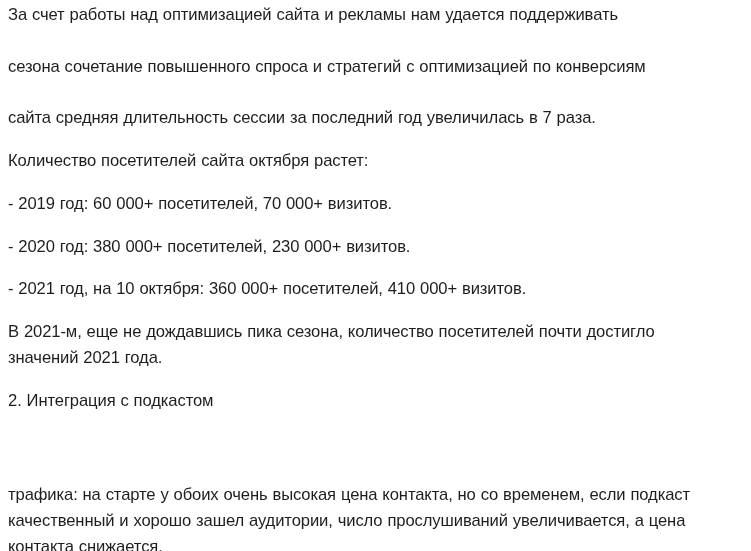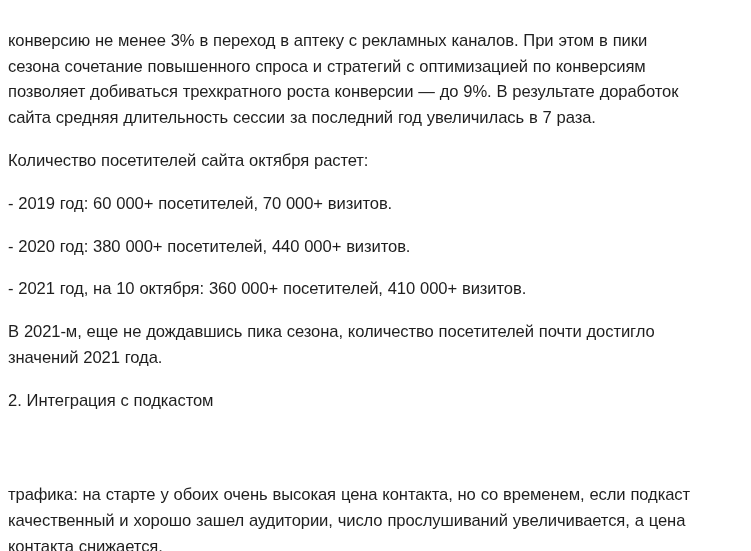--- a/index.html
+++ b/index.html
@@ -28,34 +28,34 @@
     }
     .article p.list-line {
       margin-bottom: 17px;
     }
   </style>
 </head>
 <body>
 
 <div class="article">
   <p>
+    <span>За счет работы над оптимизацией сайта и рекламы нам удается поддерживать</span><br>
     <br>
-    <span>конверсию не менее 3% в переход в аптеку с рекламных каналов. При этом в пики</span><br>
     <span>сезона сочетание повышенного спроса и стратегий с оптимизацией по конверсиям</span><br>
-    <span>позволяет добиваться трехкратного роста конверсии — до 9%. В результате доработок</span><br>
+    <br>
     <span>сайта средняя длительность сессии за последний год увеличилась в 7 раза.</span>
   </p>
   <p>
     <span>Количество посетителей сайта октября растет:</span>
   </p>
   <p class="list-line">
     <span>- 2019 год: 60 000+ посетителей, 70 000+ визитов.</span>
   </p>
   <p class="list-line">
-    <span>- 2020 год: 380 000+ посетителей, 440 000+ визитов.</span>
+    <span>- 2020 год: 380 000+ посетителей, 230 000+ визитов.</span>
   </p>
   <p class="list-line">
     <span>- 2021 год, на 10 октября: 360 000+ посетителей, 410 000+ визитов.</span>
   </p>
   <p>
     <span>В 2021-м, еще не дождавшись пика сезона, количество посетителей почти достигло</span><br>
     <span>значений 2021 года.</span>
   </p>
   <p>
     <span>2. Интеграция с подкастом</span>

